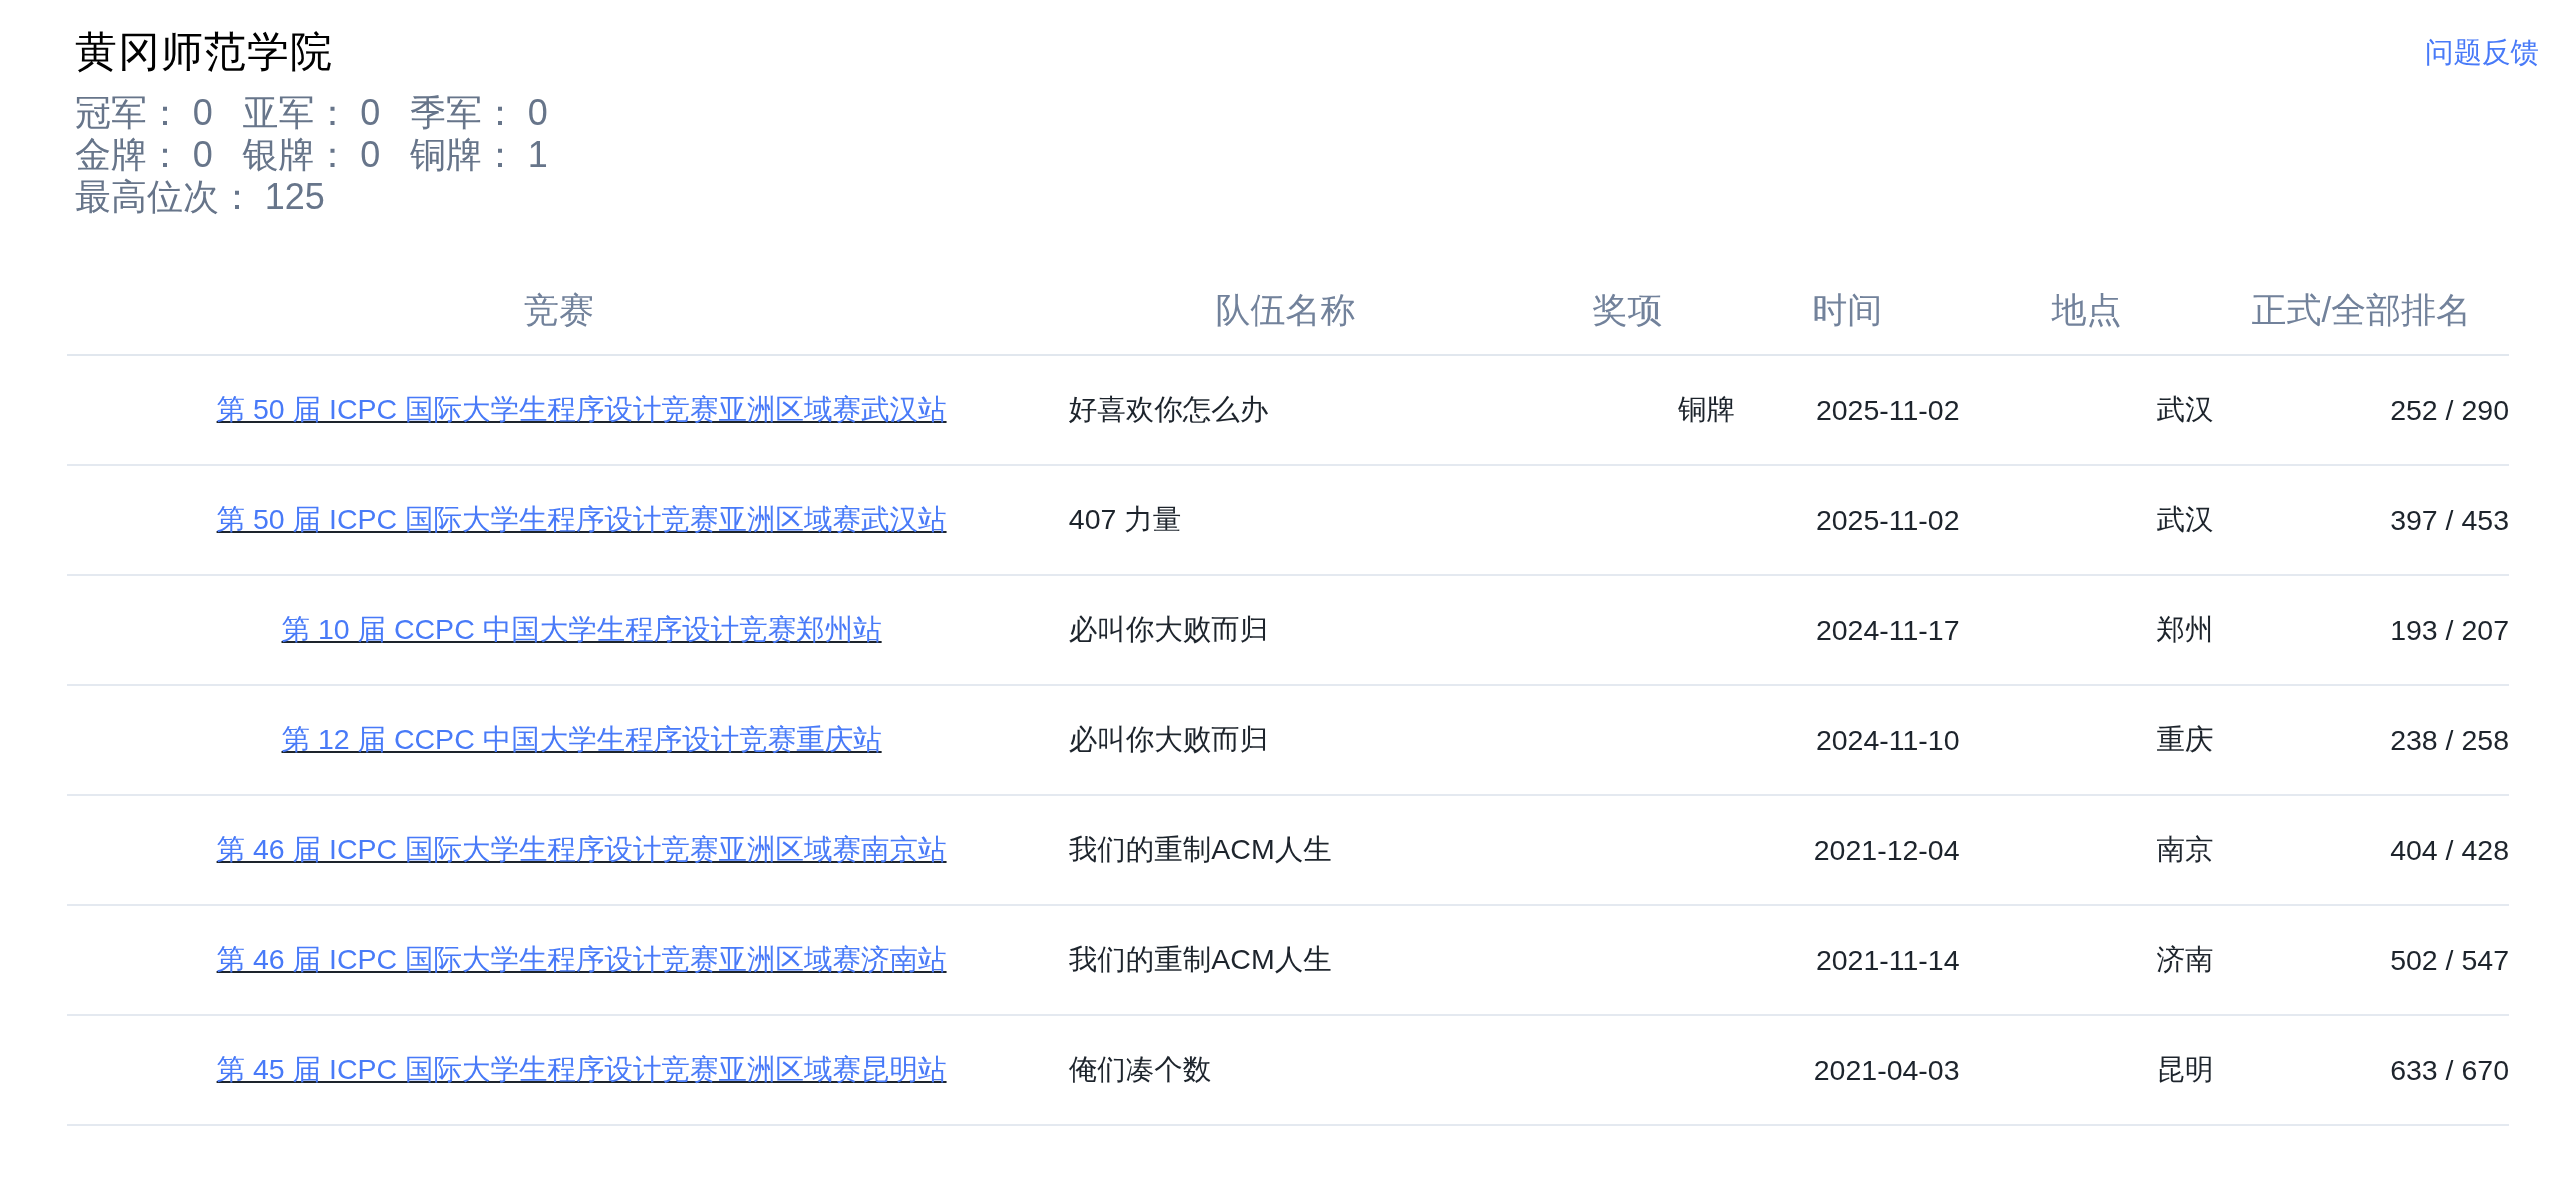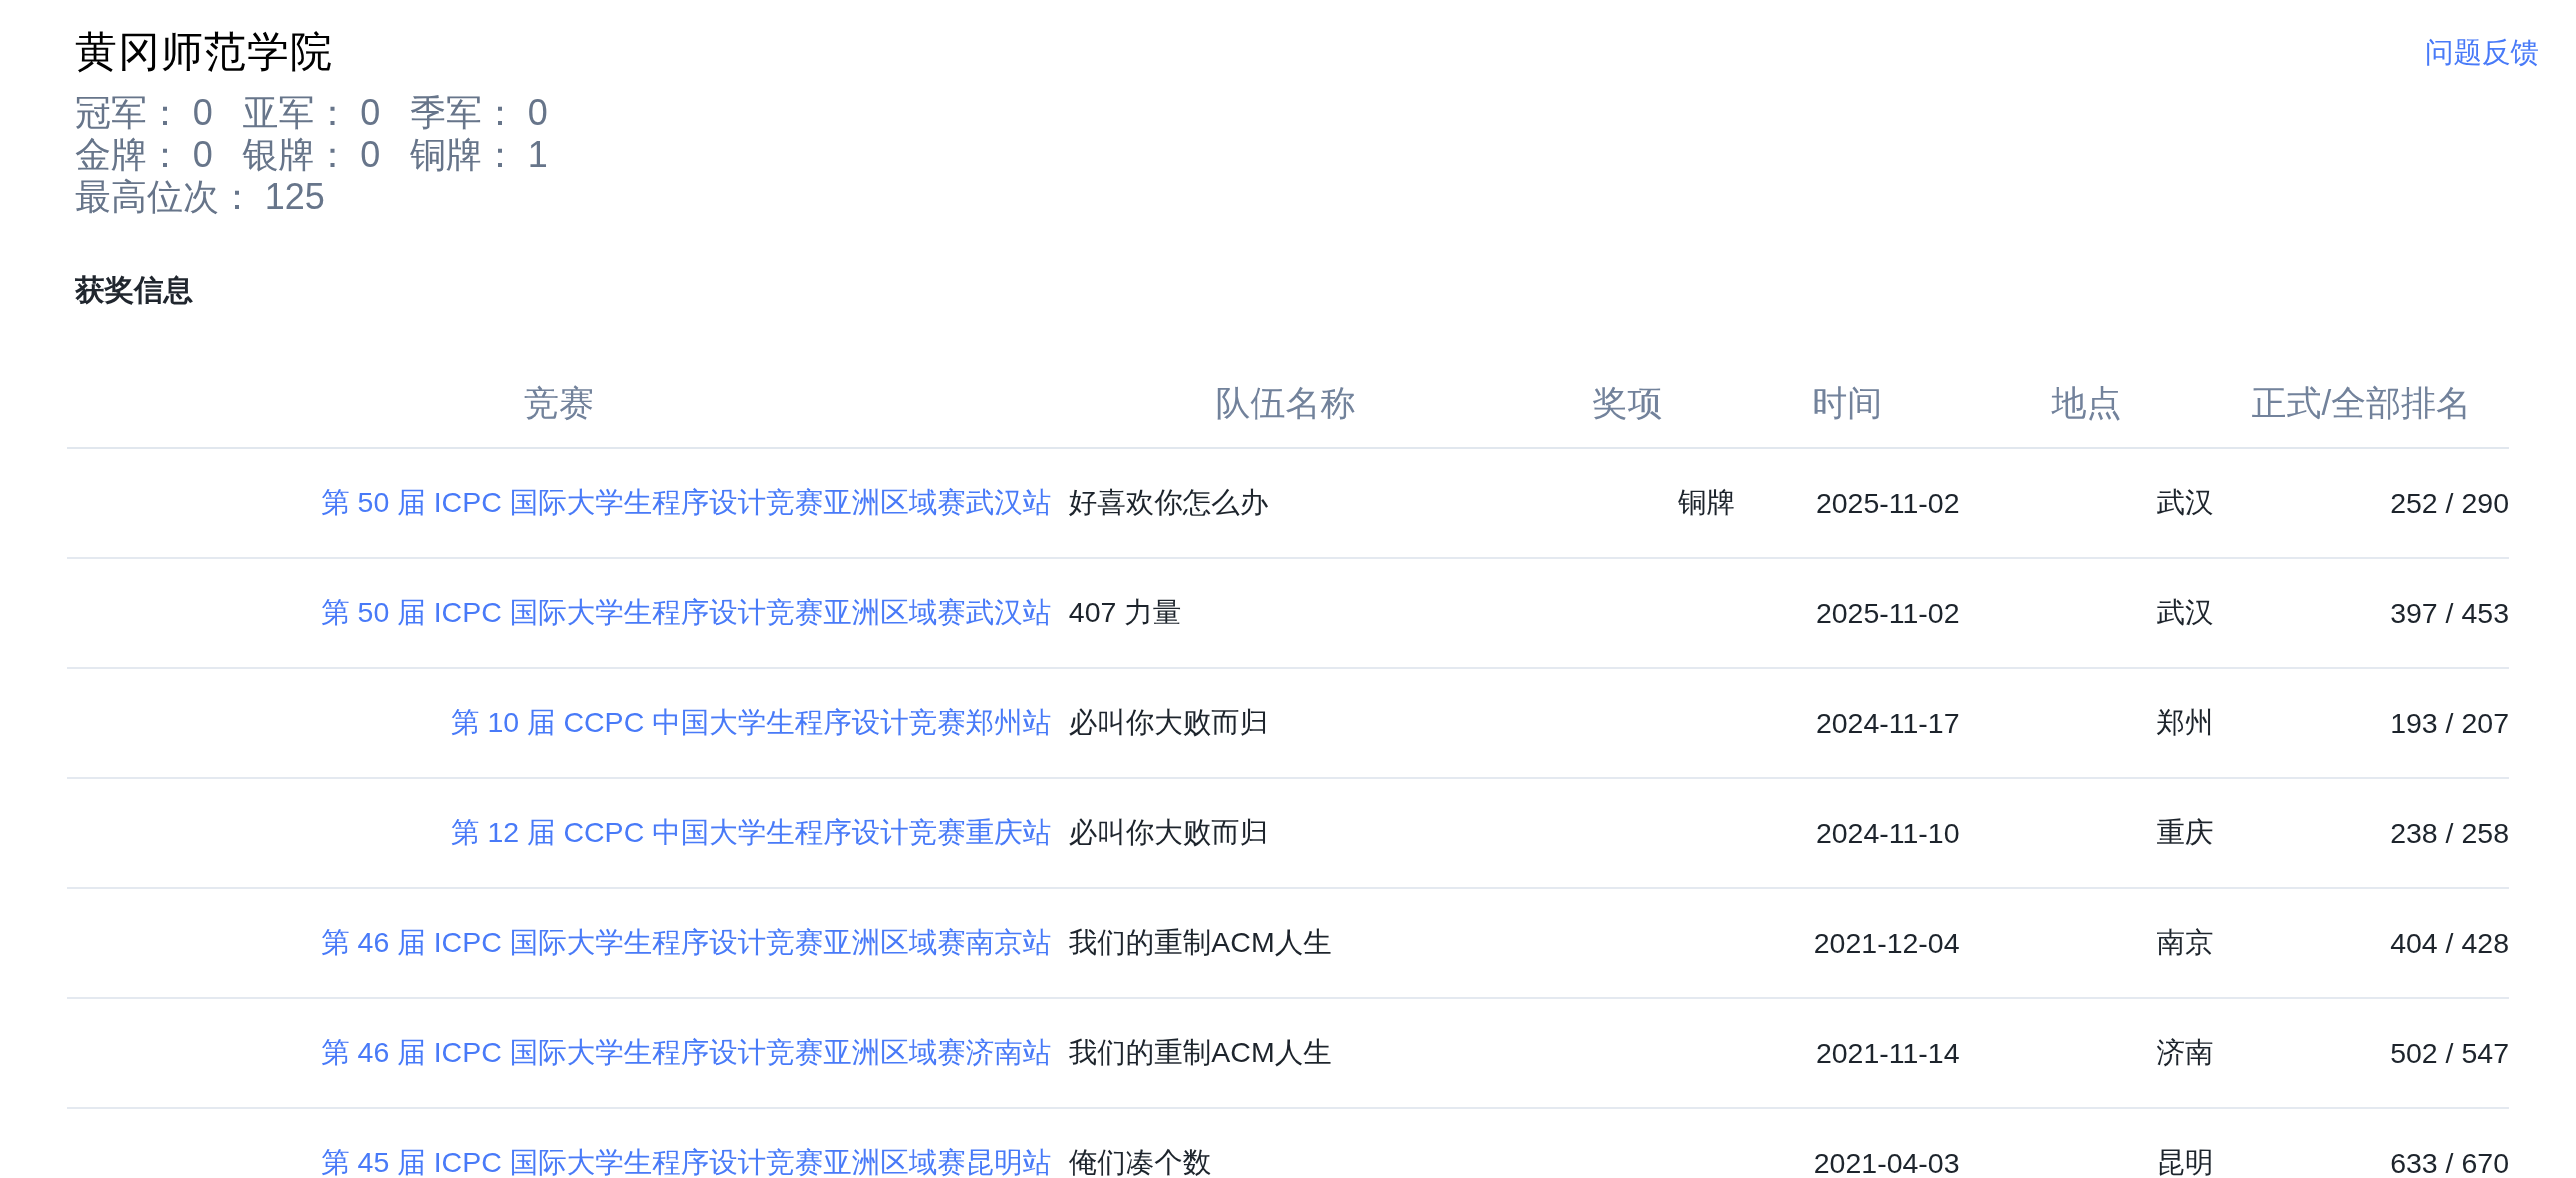--- a/index.html
+++ b/index.html
@@ -66,21 +66,21 @@
     height: 110px;
     font-size: 28.5px;
     color: #1d242c;
     text-align: right;
     vertical-align: middle;
     border-bottom: 2px solid #e4e9f0;
     padding: 0;
     white-space: nowrap;
     overflow: hidden;
   }
-  .awards td.cell-competition { text-align: right; padding-left: 45px; }
+  .awards td.cell-competition { text-align: center; padding-left: 45px; text-decoration: underline; }
   .awards td.cell-team        { text-align: left; padding-left: 17.7px; }
   a.comp-link {
     color: #487af8;
     text-decoration: none;
     cursor: pointer;
   }
 </style>
 </head>
 <body>
 
@@ -99,21 +99,20 @@
     <div class="stats-line">
       <span class="stat-item"><span>金牌：</span><span class="stat-value">0</span></span>
       <span class="stat-item"><span>银牌：</span><span class="stat-value">0</span></span>
       <span class="stat-item"><span>铜牌：</span><span class="stat-value">1</span></span>
     </div>
     <div class="stats-line">
       <span class="stat-item"><span>最高位次：</span><span class="stat-value">125</span></span>
     </div>
   </div>
 
-  <h2 class="section-title">获奖信息</h2>
 
   <table class="awards">
     <colgroup>
       <col style="width:40.3%">
       <col style="width:19.2%">
       <col style="width:8.8%">
       <col style="width:9.2%">
       <col style="width:10.4%">
       <col style="width:12.1%">
     </colgroup>

